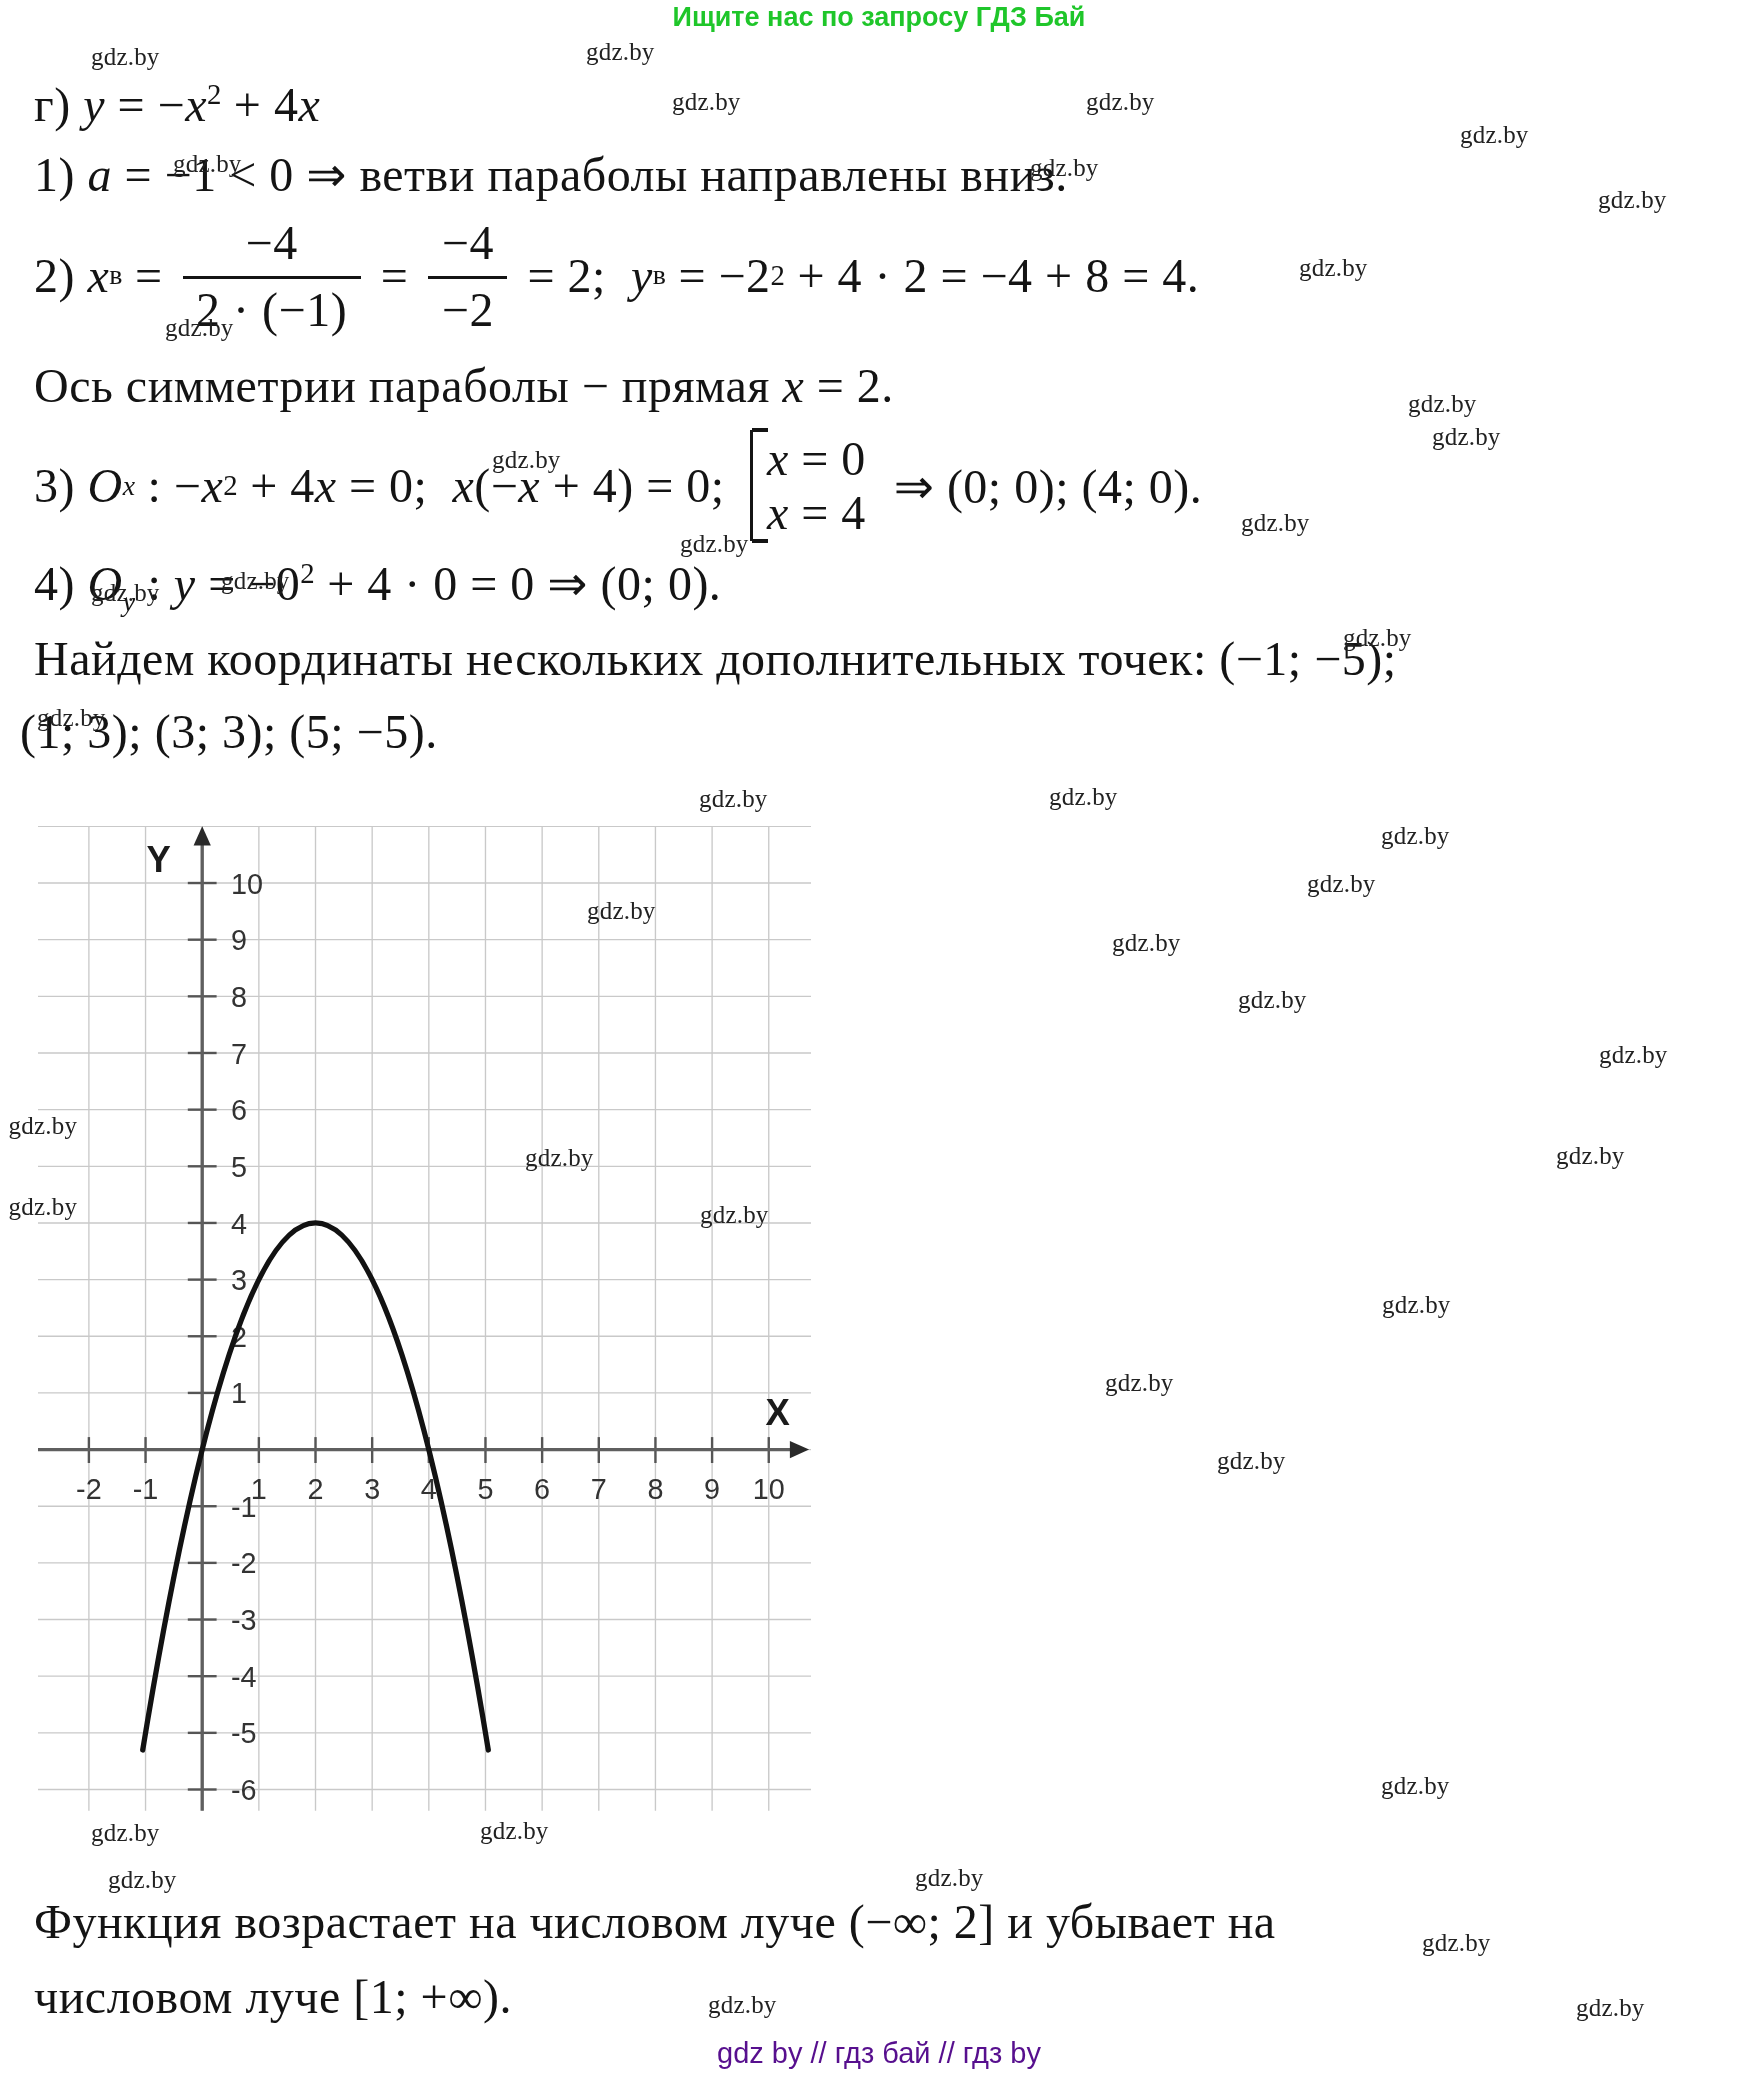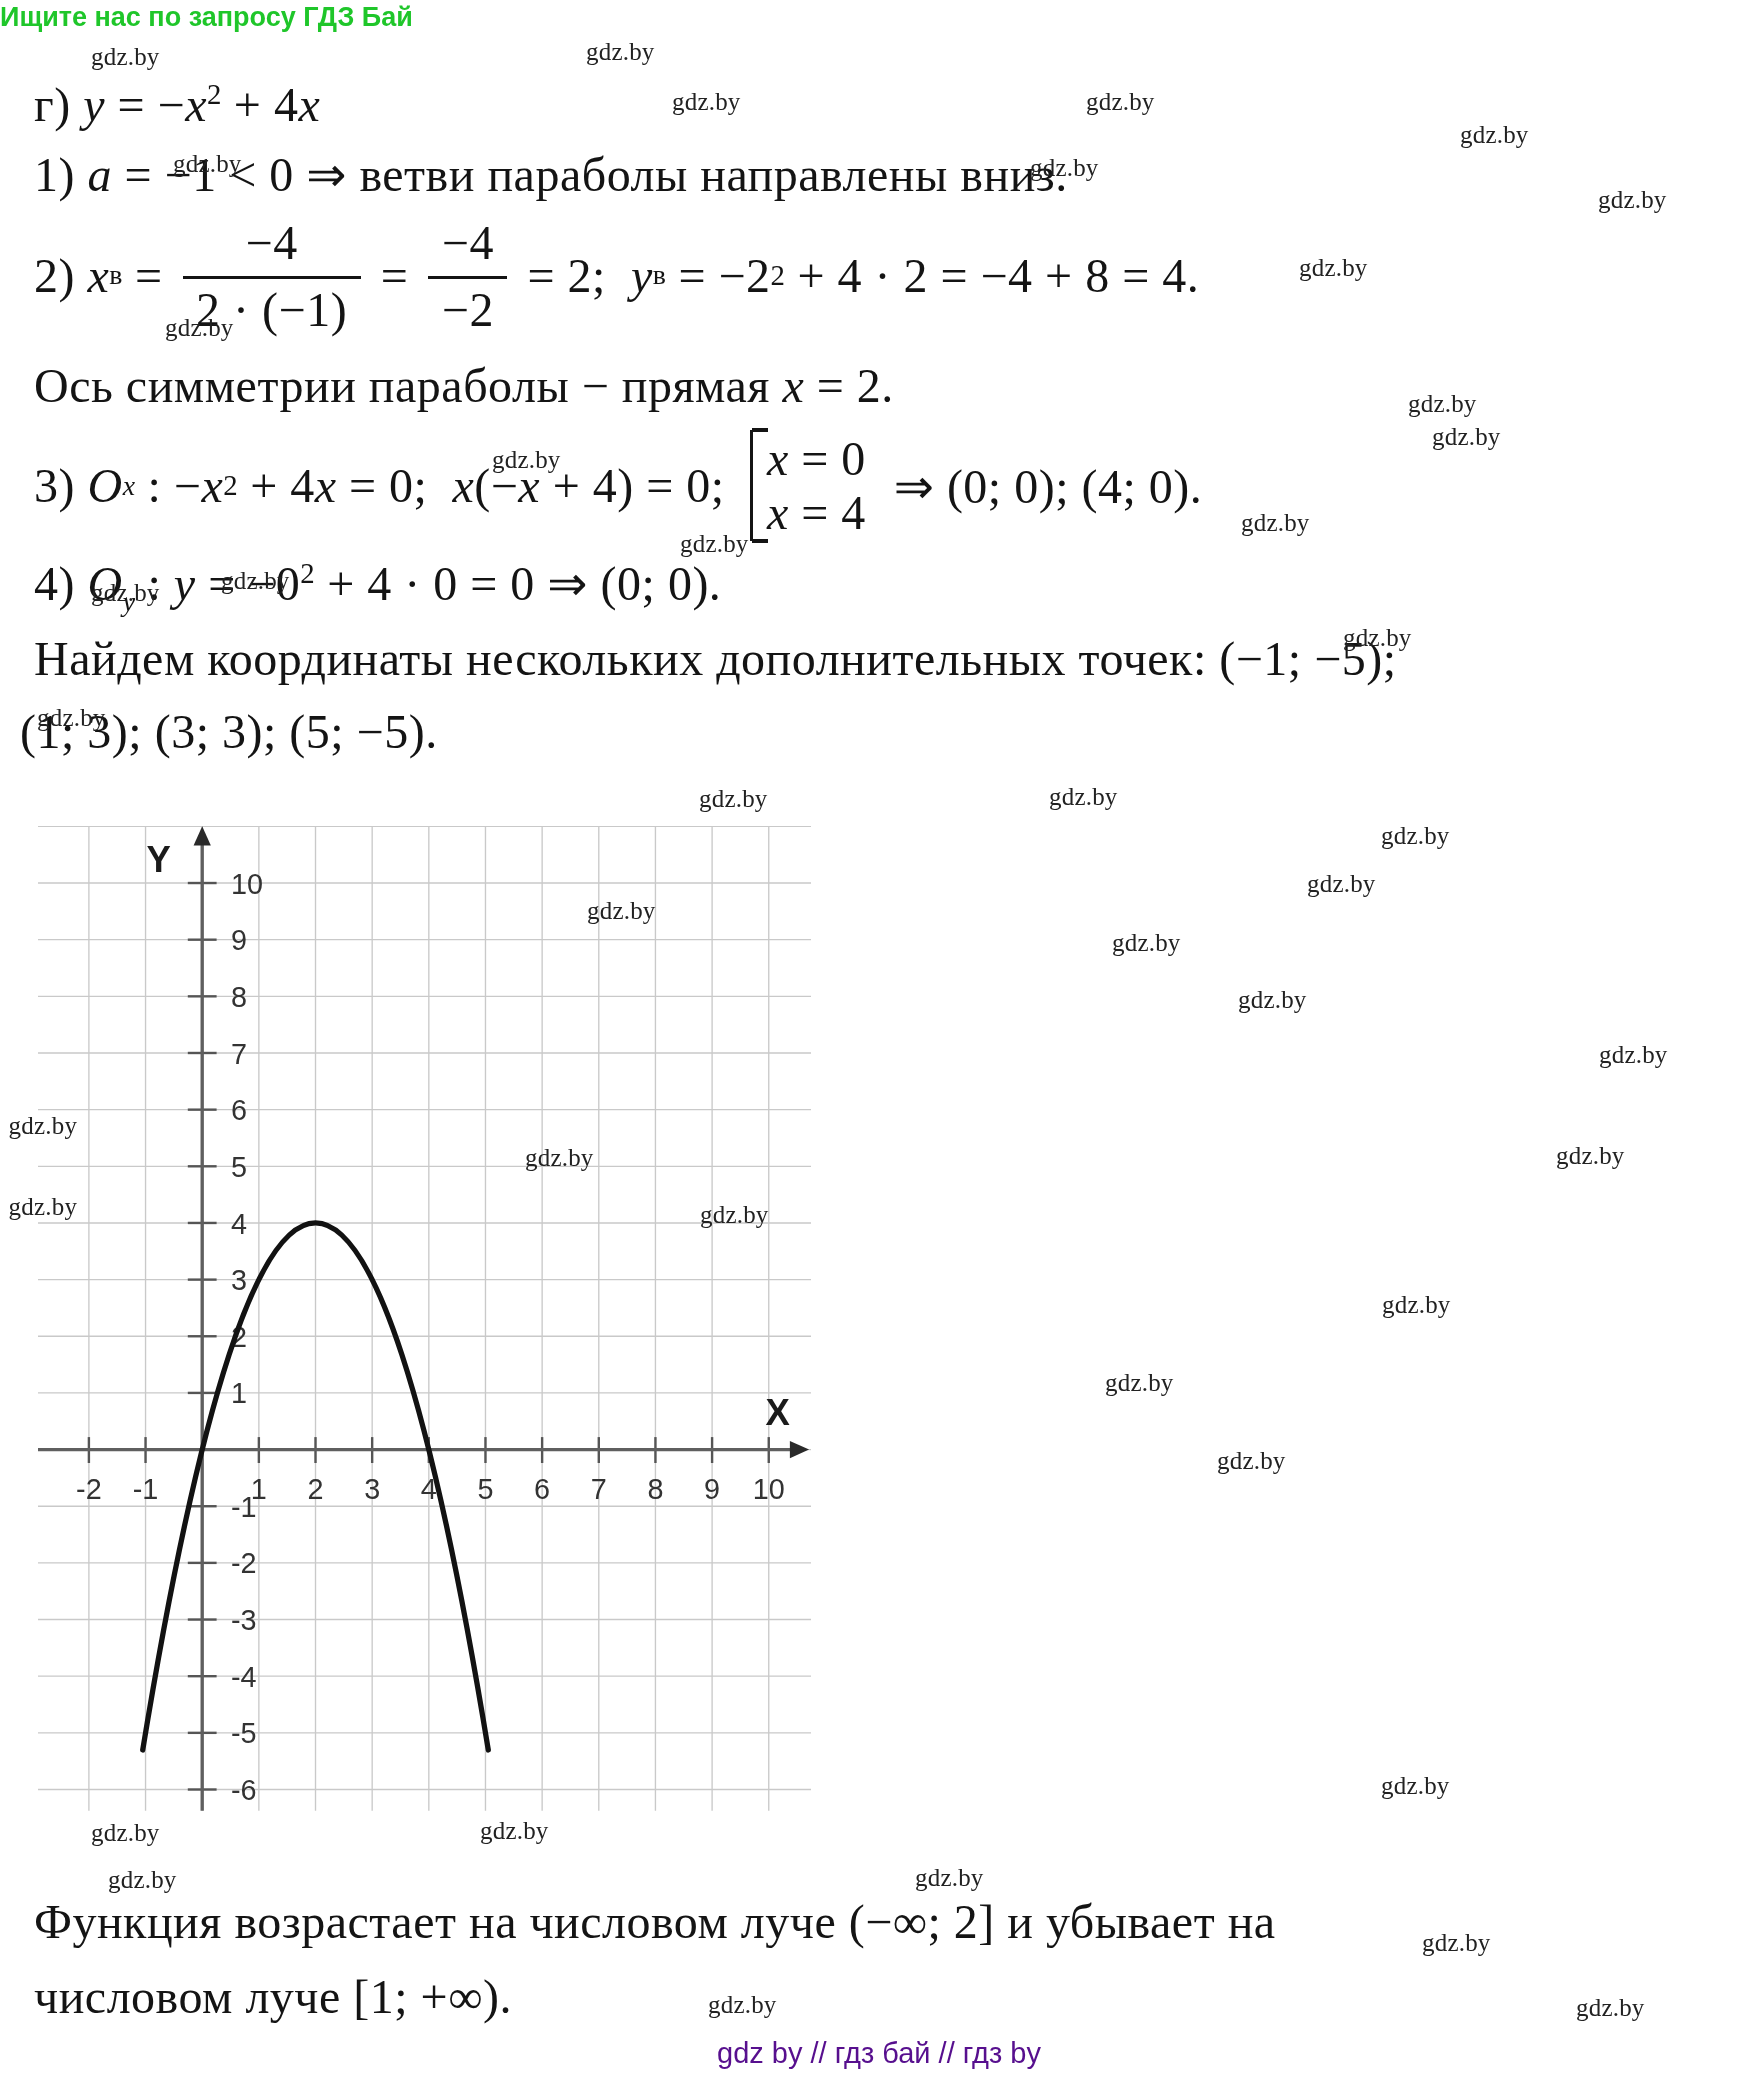--- a/index.html
+++ b/index.html
@@ -1,18 +1,18 @@
 <!DOCTYPE html>
 <html><head>
 <meta charset="utf-8">
 <style>
   html,body{margin:0;padding:0;background:#e8e8e8;}
   .stage{position:relative;width:1758px;height:2074px;background:#ffffff;overflow:hidden;
          font-family:"Liberation Serif",serif;}
-  .banner{position:absolute;top:1.9px;left:0;width:100%;
+  .banner{position:absolute;top:1.9px;left:0;width:100%;text-align:center;
           font-family:"Liberation Sans",sans-serif;font-size:27px;font-weight:bold;}
   .footerline{position:absolute;top:2037px;left:0;width:100%;text-align:center;
           font-family:"Liberation Sans",sans-serif;font-size:29px;}
   .mline{position:absolute;font-size:48px;color:#141414;white-space:pre;letter-spacing:0.5px;}
   .mflex{display:flex;align-items:center;}
   .mvar{font-style:italic;}
   .mline sup{font-size:0.60em;letter-spacing:0;}
   .mline sub{font-size:0.58em;letter-spacing:0;}
   .frac{display:inline-block;vertical-align:middle;text-align:center;margin:0 7.7px;}
   .frac .num{display:block;padding:1.9px 13.4px 5.8px;border-bottom:3.8px solid #141414;}

